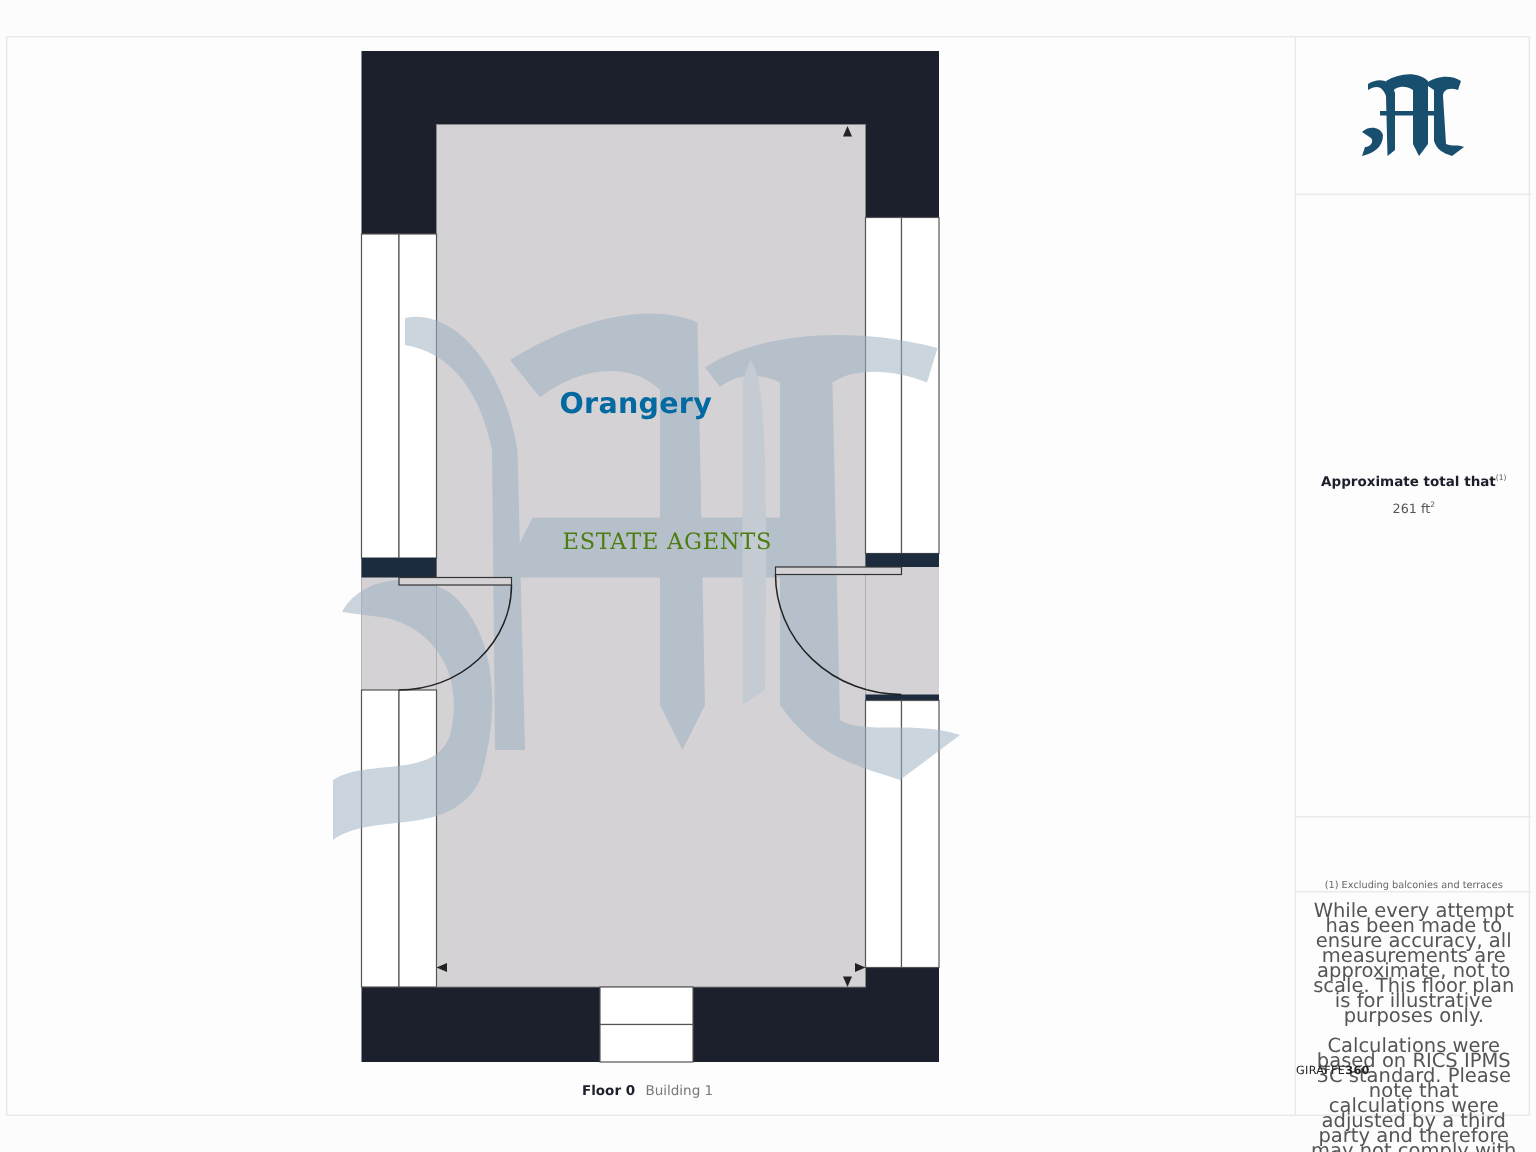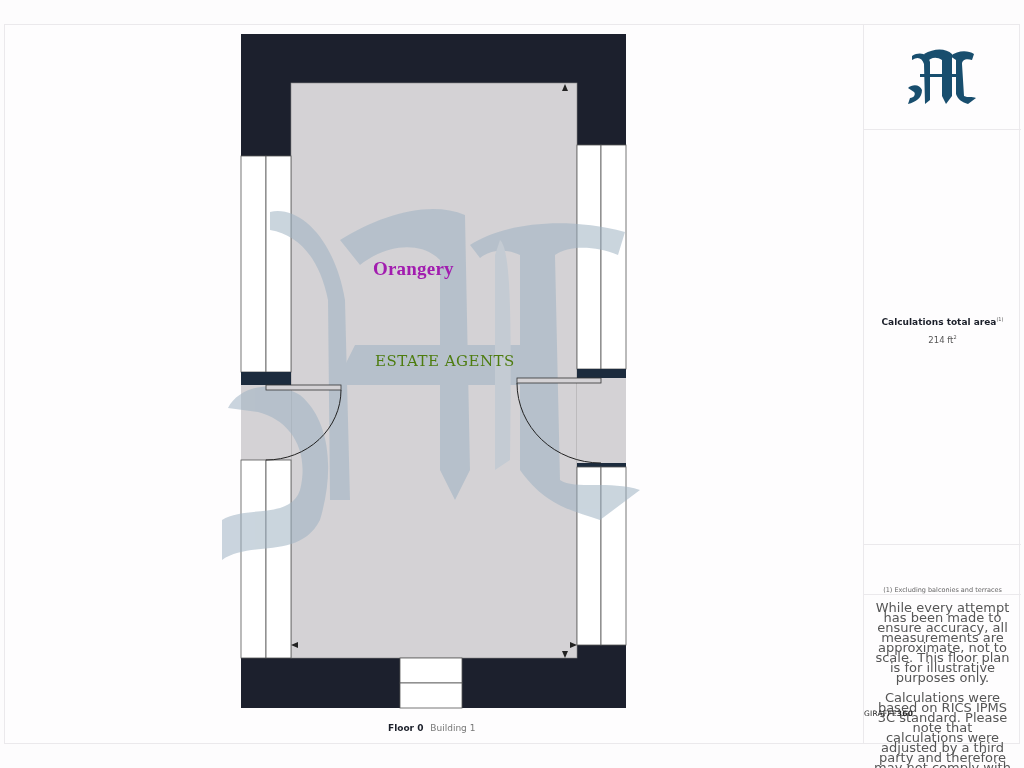--- a/index.html
+++ b/index.html
@@ -18,21 +18,21 @@
   .area-value sup { font-size: 5px; }
   .note { font-size: 6.5px; color: #666; text-align: center; }
   .disc { position: absolute; top: 8px; left: 8px; right: 8px; font-size: 13px; line-height: 10px; color: #555; text-align: center; }
   .disc p { margin-bottom: 10px; }
   .brand { position: absolute; top: 114px; width: 100%; text-align: left; font-size: 7.5px; color: #222; letter-spacing: 0.2px; }
   .brand b { font-weight: bold; }
   .floor-label { position: absolute; left: 388px; top: 723px; font-size: 9px; color: #1b1f2a; }
   .floor-label .fl { font-weight: bold; }
   .floor-label .bl { color: #777; margin-left: 4px; }
   svg { position: absolute; left: 0; top: 0; }
-  .room-label { position: absolute; left: 373px; top: 258px; font-size: 19px; font-weight: bold; color: #a21caf; letter-spacing: 0.2px; font-family: Liberation Serif, serif; }
+  .room-label { position: absolute; left: 373px; top: 258px; font-size: 19px; font-weight: bold; color: #0369a1; letter-spacing: 0.2px; }
   .wm-text { position: absolute; left: 375px; top: 352px; font-family: "DejaVu Serif", serif; font-size: 15px; color: #4d7c0f; letter-spacing: 0.5px; }
 </style>
 </head>
 <body>
 
 <div class="frame"></div>
 
 <div class="plan-area"></div>
 
 <svg width="1024" height="768">
@@ -107,22 +107,22 @@
 <div class="wm-text">ESTATE AGENTS</div>
 
 <div class="floor-label">
   <span class="fl">Floor 0</span>
   <span class="bl">Building 1</span>
 </div>
 
 <div class="sidebar">
   <div class="sb-section logo-sec"></div>
   <div class="sb-section area-sec">
-    <div class="area-title"><span>Calculations total area</span><sup>(1)</sup></div>
-    <div class="area-value"><span>214 ft</span><sup>2</sup></div>
+    <div class="area-title"><span>Approximate total that</span><sup>(1)</sup></div>
+    <div class="area-value"><span>261 ft</span><sup>2</sup></div>
   </div>
   <div class="sb-section note-sec">
     <div class="note">(1) Excluding balconies and terraces</div>
   </div>
   <div class="sb-section disc-sec">
     <div class="disc">
       <p>While every attempt has been made to ensure accuracy, all measurements are approximate, not to scale. This floor plan is for illustrative purposes only.</p>
       <p>Calculations were based on RICS IPMS 3C standard. Please note that calculations were adjusted by a third party and therefore may not comply with RICS IPMS 3C.</p>
     </div>
     <div class="brand"><span>GIRAFFE</span><b>360</b></div>

